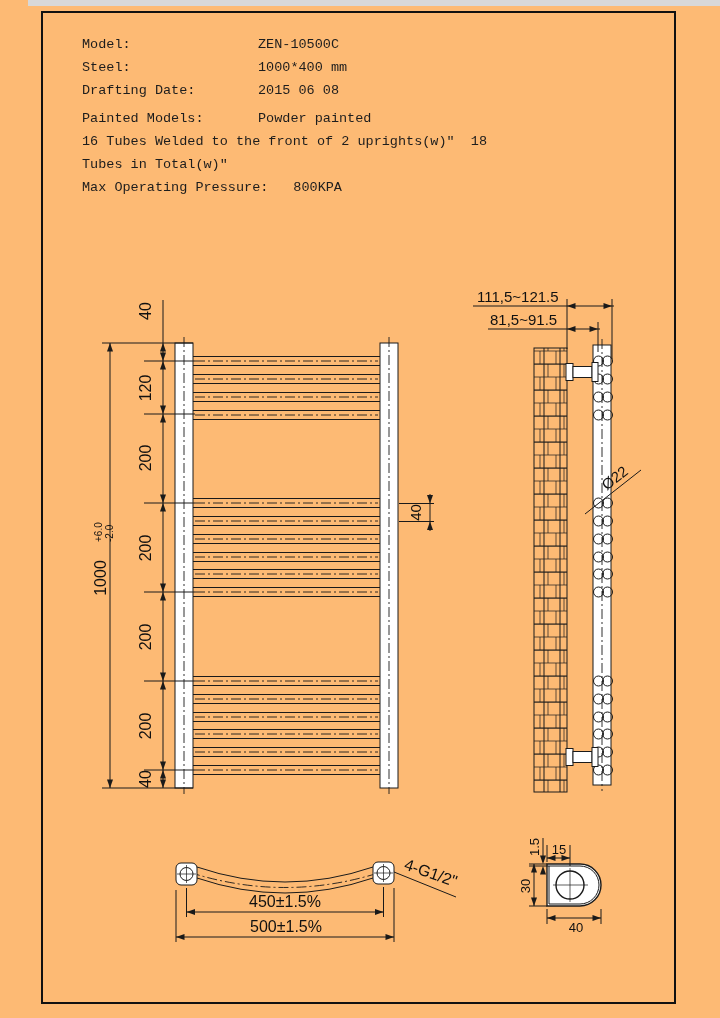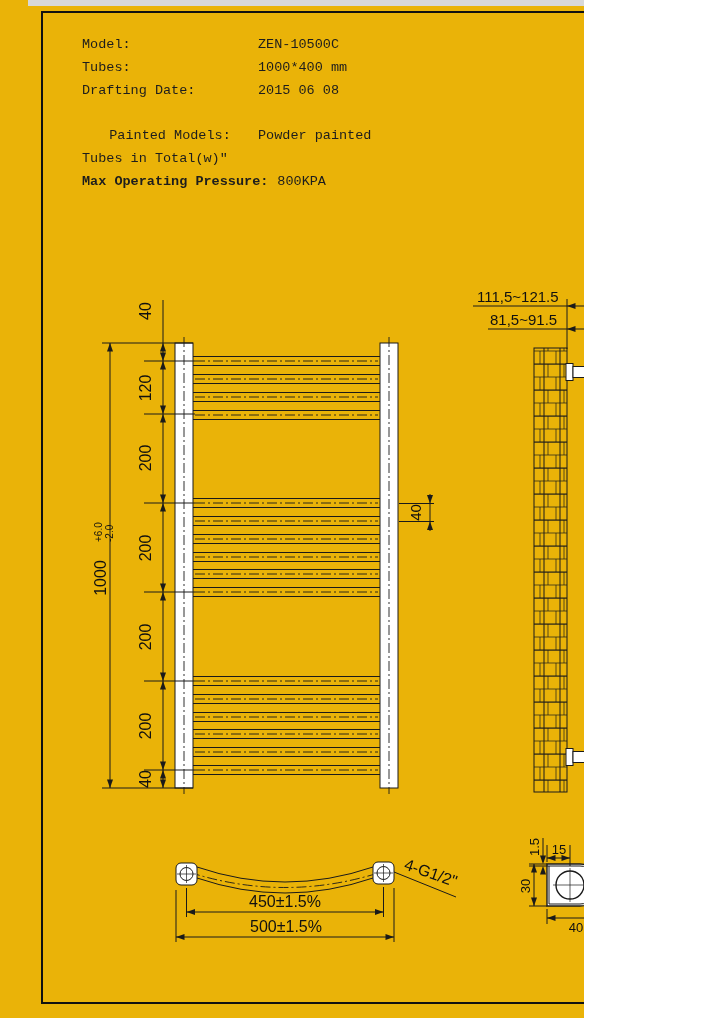--- a/index.html
+++ b/index.html
@@ -1,25 +1,25 @@
 <!DOCTYPE html>
 <html><head>
 <meta charset="utf-8">
 <style>
   html,body{margin:0;padding:0;background:#fff;}
-  #page{position:relative;width:584px;height:1018px;background:#eab308;overflow:hidden;
+  #page{position:relative;width:720px;height:1018px;background:#fdba74;overflow:hidden;
         font-family:"Liberation Sans",sans-serif;}
   #topstrip{position:absolute;left:28px;top:0;width:692px;height:6px;background:#d8d8d8;}
   #frame{position:absolute;left:41px;top:11px;width:635px;height:993px;border:2px solid #111;box-sizing:border-box;}
   #spec{position:absolute;left:82px;top:33px;width:575px;color:#1d1d1d;
         font-family:"Liberation Mono","DejaVu Sans Mono",monospace;font-size:13.5px;line-height:23px;}
   .spec-row{display:flex;white-space:pre;}
   .spec-label{width:176px;flex:0 0 auto;}
-  .spec-row.inline .spec-label{width:auto;margin-right:9px;font-weight:bold;}
-  .spec-row.gap{margin-top:22px;text-align:center;}
+  .spec-row.inline .spec-label{width:auto;margin-right:25px;}
+  .spec-row.gap{margin-top:5px;}
   svg{position:absolute;left:0;top:0;}
   svg line,svg path,svg rect,svg circle{stroke:#1a1a1a;fill:none;stroke-width:1;}
   svg .cl{stroke-dasharray:10 3 2 3;stroke-width:0.9;}
   svg .thin{stroke-width:0.7;}
   svg .thk{stroke-width:1.4;}
   svg .wht{fill:#fff;}
   svg .brickfill{fill:url(#brick);}
   svg text{stroke:none;fill:#111;font-family:"Liberation Sans",sans-serif;}
   .t16{font-size:16px;} .t15{font-size:15px;} .t13{font-size:13px;} .t10{font-size:10px;}
   #ah{fill:#1a1a1a;stroke:none;}
@@ -29,30 +29,30 @@
 
 <div id="page">
   <div id="topstrip"></div>
   <div id="frame"></div>
 
   <div id="spec">
     <div class="spec-row">
       <span class="spec-label">Model:</span><span class="spec-value">ZEN-10500C</span>
     </div>
     <div class="spec-row">
-      <span class="spec-label">Tubes:</span><span class="spec-value">1000*400 mm</span>
+      <span class="spec-label">Steel:</span><span class="spec-value">1000*400 mm</span>
     </div>
     <div class="spec-row">
       <span class="spec-label">Drafting Date:</span><span class="spec-value">2015 06 08</span>
     </div>
     <div class="spec-row gap">
       <span class="spec-label">Painted Models:</span><span class="spec-value">Powder painted</span>
     </div>
     <div class="spec-row">
-      
+      <span class="spec-value">16 Tubes Welded to the front of 2 uprights(w)"  18</span>
     </div>
     <div class="spec-row">
       <span class="spec-label">Tubes in Total(w)"</span>
     </div>
     <div class="spec-row inline">
       <span class="spec-label">Max Operating Pressure:</span><span class="spec-value">800KPA</span>
     </div>
   </div>
 
   <svg id="dwg" width="720" height="1018" viewBox="0 0 720 1018">

